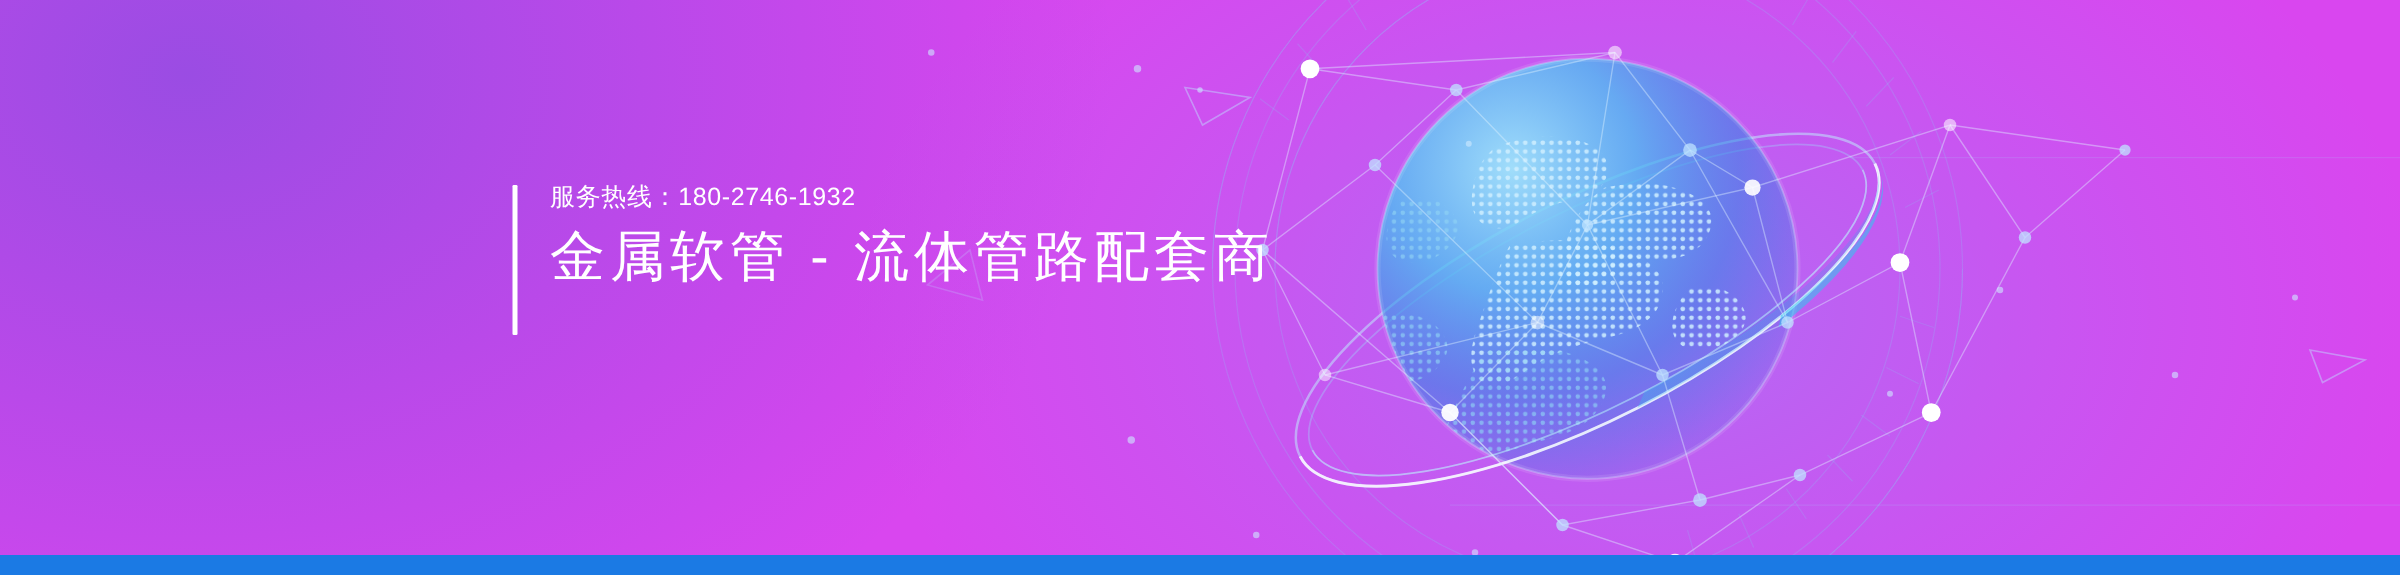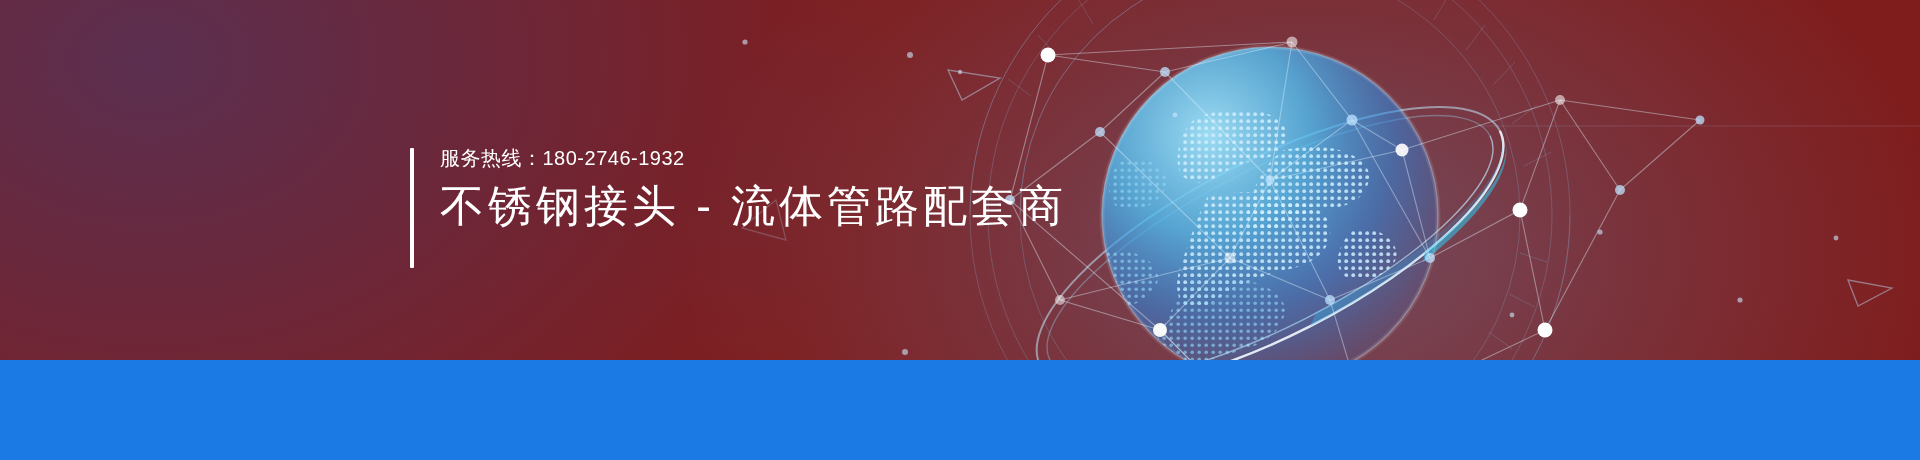--- a/index.html
+++ b/index.html
@@ -3,22 +3,22 @@
 <meta charset="utf-8">
 <title>Banner</title>
 <style>
   html,body{margin:0;padding:0;}
   body{
     width:1920px;height:460px;overflow:hidden;
     font-family:"Liberation Sans","DejaVu Sans",sans-serif;
     background:#1b7ae4;
   }
   #banner{
-    position:relative;width:1920px;height:360px;overflow:hidden;
-    background:#7f1d1d;
+    position:relative;width:1920px;height:444px;overflow:hidden;
+    background:#d946ef;
   }
   
   .bg-glow{
     position:absolute;inset:0;
     background:
       radial-gradient(900px 620px at 1310px 250px, rgba(90,190,255,.30) 0%, rgba(90,190,255,.12) 38%, rgba(27,122,228,0) 70%),
       radial-gradient(1200px 900px at 150px 60px, rgba(10,90,200,.30) 0%, rgba(27,122,228,0) 62%);
     pointer-events:none;
   }
   .bg-art{position:absolute;inset:0;pointer-events:none;}
@@ -225,17 +225,17 @@
       <path d="M948 70 L1000 78 L962 100 Z"></path>
       <path d="M1848 280 L1892 288 L1858 306 Z"></path>
       <path d="M742 228 L776 200 L786 240 Z" stroke-opacity=".22"></path>
     </g>
   </svg>
 
   <div class="content">
     <div class="accent-bar"></div>
     <div class="text-col">
       <p class="hotline">服务热线：180-2746-1932</p>
-      <h1 class="headline">不锈钢接头 - 流体管路配套商</h1>
+      <h1 class="headline">金属软管 - 流体管路配套商</h1>
     </div>
   </div>
 
 </div>
 
 </body></html>

